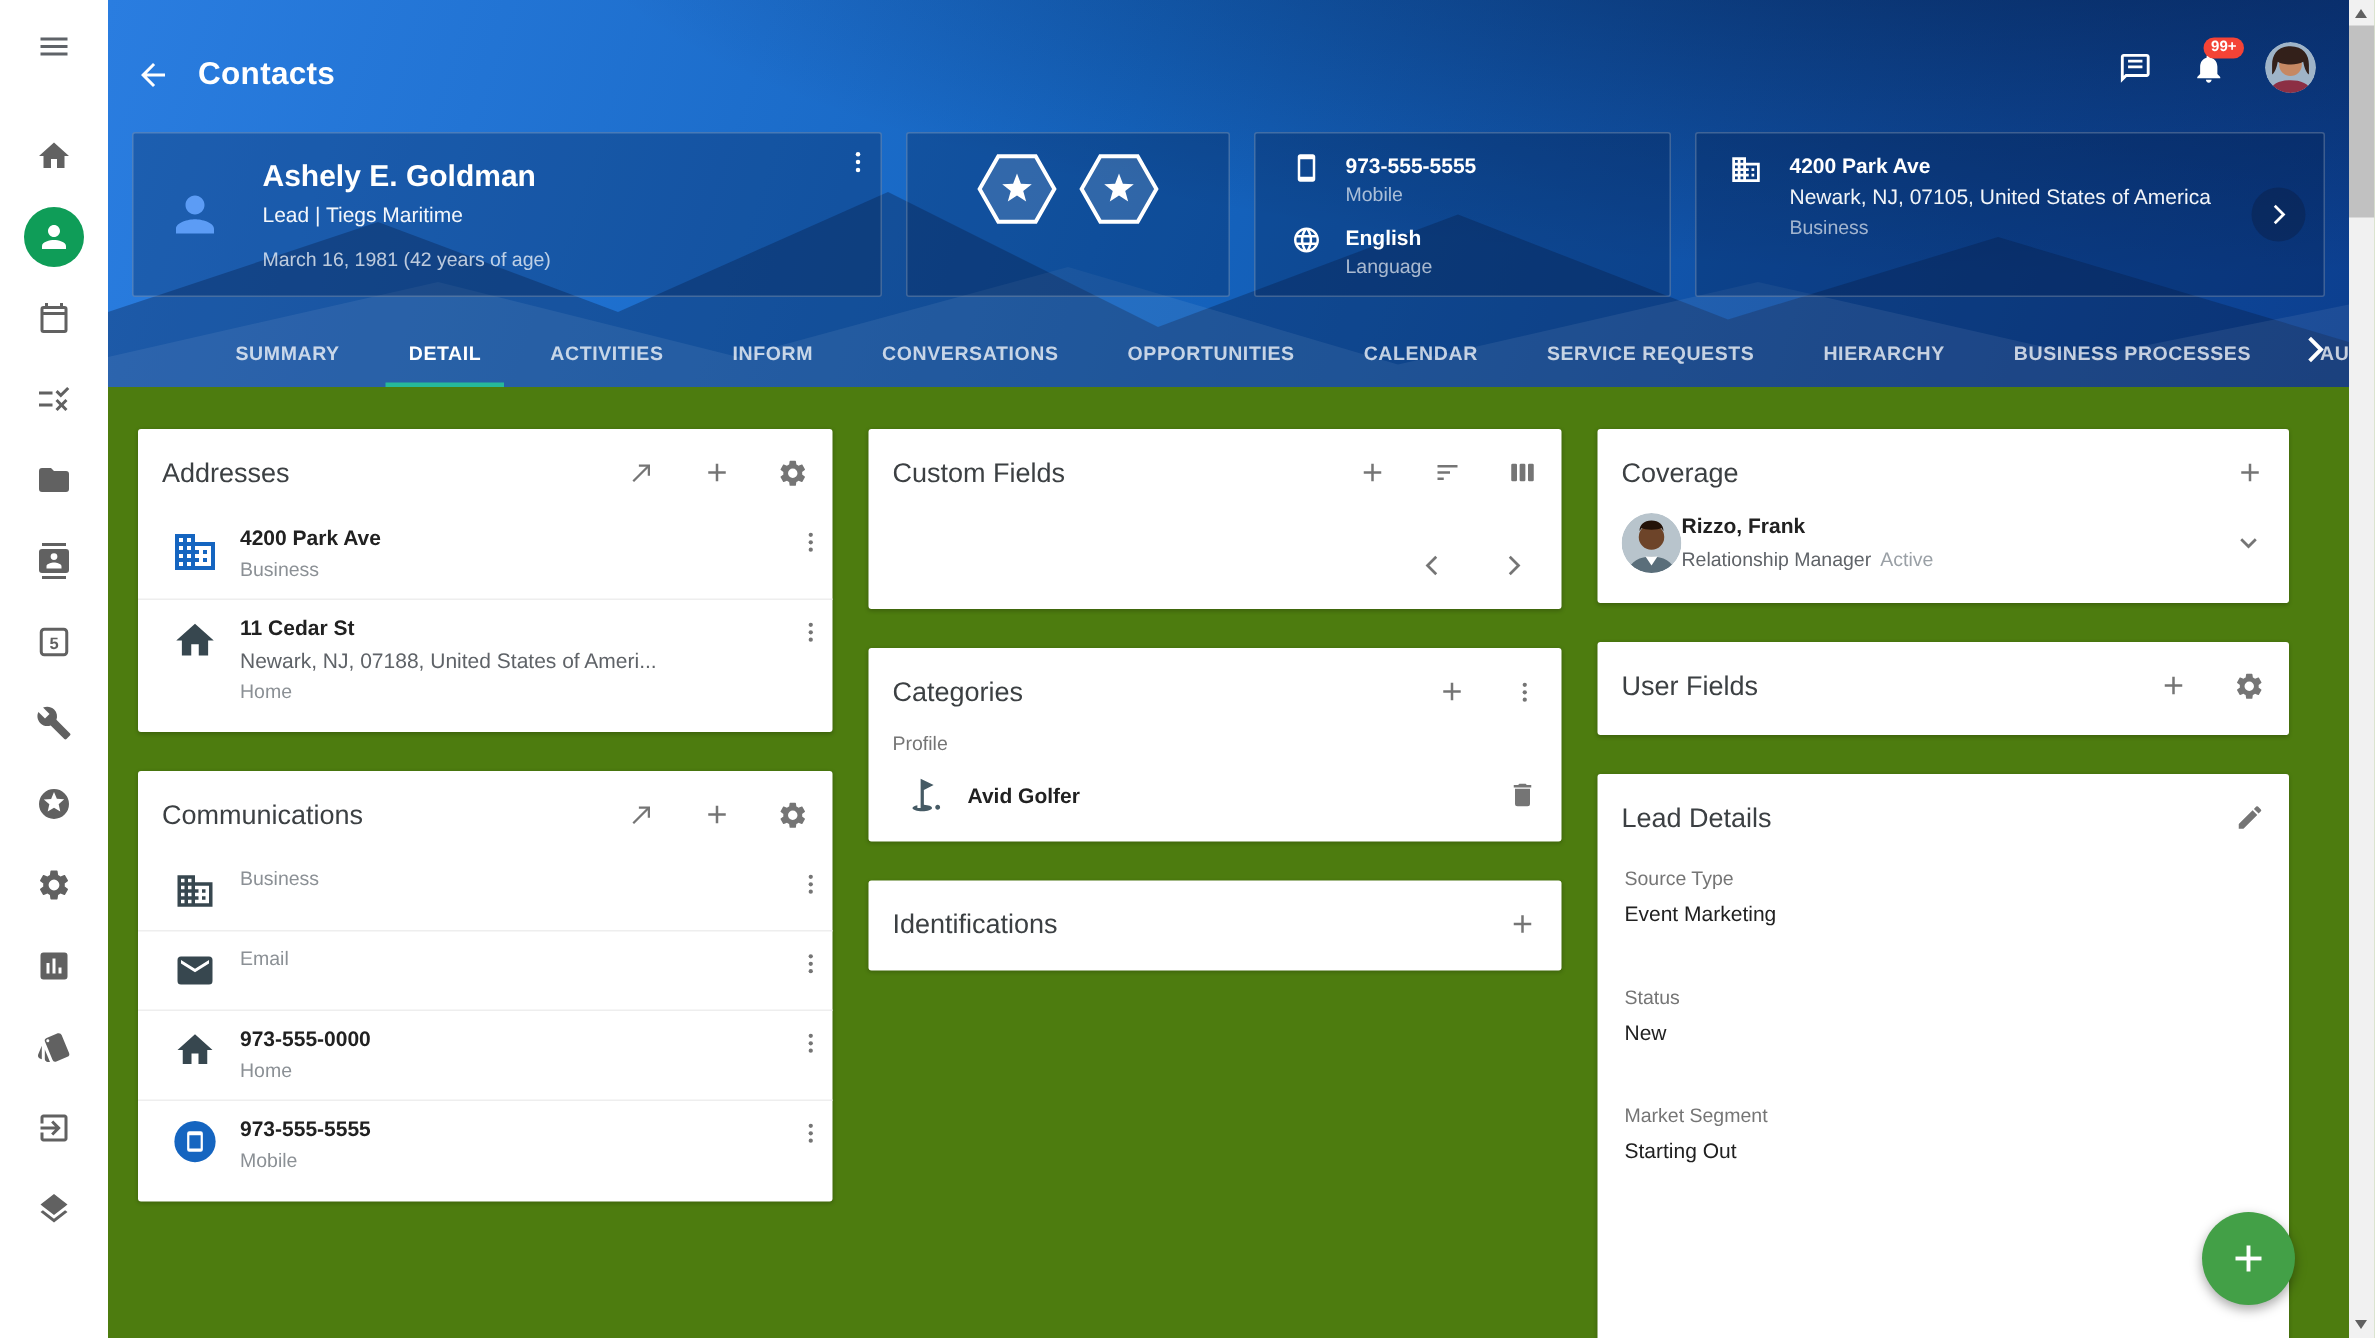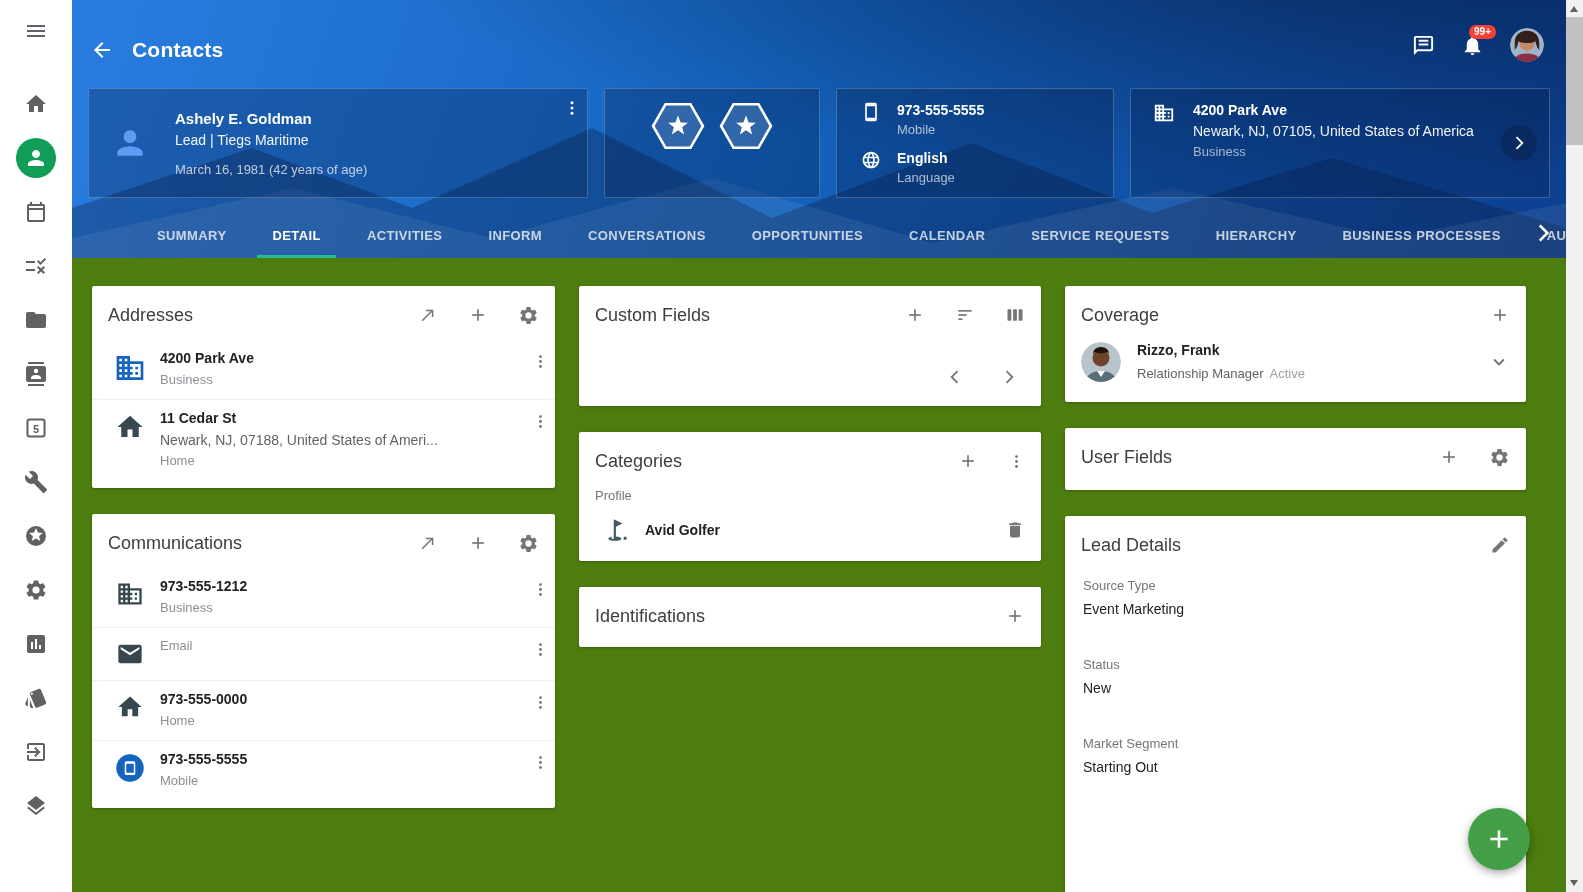--- a/index.html
+++ b/index.html
@@ -29,21 +29,21 @@
   .appbar-iconbtn { position:relative; border:none; background:none; color:#fff; cursor:pointer; height:24px; }
   .notif-badge { position:absolute; top:-8px; right:-12px; background:#f44336; color:#fff; font-size:10px; font-weight:700; border-radius:9px; padding:2px 5px; line-height:1; }
   .avatar-btn { border:none; background:none; cursor:pointer; padding:0; }
   .avatar-btn svg { display:block; border-radius:50%; }
 
   
   .band { position:relative; display:flex; gap:16px; margin:26px 16px 0; height:110px; z-index:2; }
   .pcard { background:rgba(4,28,70,.30); border:1px solid rgba(255,255,255,.22); border-radius:2px; position:relative; }
   .pcard-main { width:500px; display:flex; align-items:center; gap:26px; padding:0 22px; }
   .pcard-main .kebab-band { position:absolute; top:8px; right:6px; }
-  .pname { font-size:15px; font-weight:700; margin-bottom:5px; }
+  .pname { font-size:20px; font-weight:700; margin-bottom:5px; }
   .psub { font-size:14px; color:rgba(255,255,255,.95); margin-bottom:14px; }
   .pbirth { font-size:13px; color:rgba(255,255,255,.72); }
   .pcard-badges { width:216px; display:flex; align-items:flex-start; justify-content:center; gap:14px; padding-top:13px; }
   .pcard-contact { width:278px; display:flex; flex-direction:column; justify-content:center; gap:13px; padding:0 24px; }
   .crow { display:flex; align-items:flex-start; gap:16px; }
   .cval { font-size:14px; font-weight:700; margin-bottom:4px; }
   .clab { font-size:13px; color:rgba(255,255,255,.65); }
   .pcard-address { flex:1; display:flex; align-items:flex-start; gap:18px; padding:13px 60px 0 22px; }
   .addr1 { font-size:14px; font-weight:700; margin-bottom:5px; }
   .addr2 { font-size:14px; color:rgba(255,255,255,.95); margin-bottom:5px; }
@@ -80,21 +80,21 @@
   .cf-nav { display:flex; justify-content:flex-end; gap:34px; padding:26px 22px 18px; }
 
   
   .group-label { font-size:13px; color:#757575; padding:2px 16px 10px; }
   .cat-item { display:flex; align-items:center; padding:4px 16px 18px; }
   .cat-icon { width:44px; display:flex; justify-content:center; color:#455a64; }
   .cat-label { font-size:14px; font-weight:700; color:#212121; padding-left:6px; }
   .cat-trash { margin-left:auto; }
 
   
-  .cov-item { display:flex; align-items:center; padding:2px 16px 20px; gap:16px; }
+  .cov-item { display:flex; align-items:center; padding:2px 16px 20px; }
   .cov-avatar svg { display:block; border-radius:50%; }
   .cov-name { font-size:14px; font-weight:700; color:#212121; margin-bottom:6px; }
   .cov-role { font-size:13px; color:#5f6368; }
   .cov-status { font-size:13px; color:#9aa0a6; margin-left:6px;text-align:right; }
   .cov-chevron { margin-left:auto; }
 
   
   .lead-card { min-height:430px; }
   .lead-body { padding:8px 18px 20px; }
   .lead-field { margin-bottom:40px; }
@@ -436,21 +436,20 @@
             </div>
           </div>
           <div class="list">
             <div class="list-item">
               <span class="item-icon">
                   <svg width="28" height="28" viewBox="0 0 24 24" fill="#37474f">
                     <path d="M12 7V3H2v18h20V7H12zM6 19H4v-2h2v2zm0-4H4v-2h2v2zm0-4H4V9h2v2zm0-4H4V5h2v2zm4 12H8v-2h2v2zm0-4H8v-2h2v2zm0-4H8V9h2v2zm0-4H8V5h2v2zm10 12h-8v-2h2v-2h-2v-2h2v-2h-2V9h8v10zm-2-8h-2v2h2v-2zm0 4h-2v2h2v-2z"></path>
                   </svg>
                 </span>
               <div class="item-text">
-                <div class="primary">973-555-1212</div>
                 <div class="tertiary">Business</div>
               </div>
               <button class="icon-btn item-kebab">
                   <svg width="17" height="17" viewBox="0 0 24 24" fill="currentColor">
                     <circle cx="12" cy="5" r="2"></circle>
                     <circle cx="12" cy="12" r="2"></circle>
                     <circle cx="12" cy="19" r="2"></circle>
                   </svg>
                 </button>
             </div>

